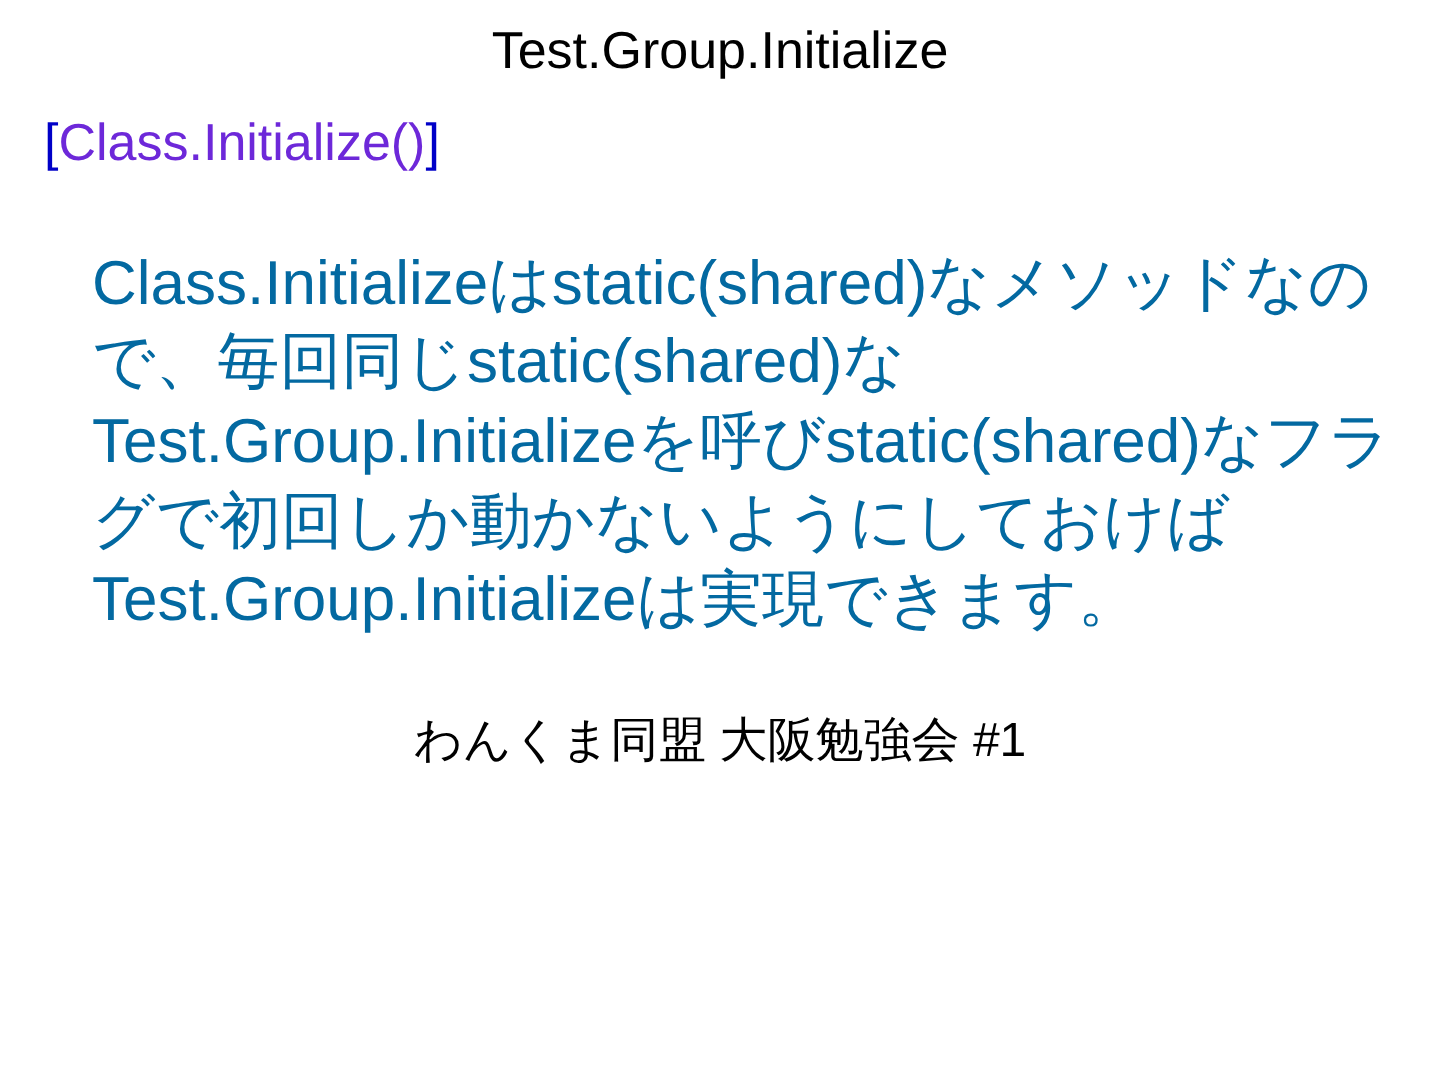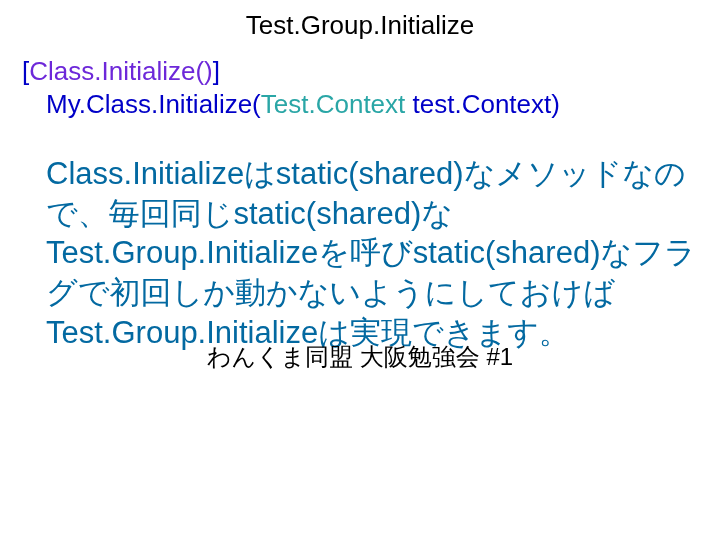--- a/index.html
+++ b/index.html
@@ -29,21 +29,21 @@
   .gap { height: 34px; }
   .exp {
     font-size: 31px;
     line-height: 1.28;
     color: #0369a1;
     padding-left: 24px;
     letter-spacing: 0;
   }
   .footer {
     position: absolute;
-    left: 0; right: 0; bottom: 33px;
+    left: 0; right: 0; bottom: 20px;
     height: 48px;
     display: flex;
     align-items: center;
   }
   .logo {
     position: absolute;
     left: 24px;
     bottom: 18px;
     display: flex;
     align-items: center;
@@ -82,23 +82,20 @@
 <body>
 
 <div class="slide">
 
   <div class="title">Test.Group.Initialize</div>
 
   <div class="body">
     <div>
       <span class="sig">[</span><span class="attr">Class.Initialize()</span><span class="sig">]</span>
     </div>
-    <div class="indent">
-      <span class="sig">My.Class.Initialize(</span><span class="typ">Test.Context</span><span class="sig"> test.Context)</span>
-    </div>
   </div>
 
   <div class="gap"></div>
 
   <div class="exp">Class.Initializeはstatic(shared)なメソッドなので、毎回同じstatic(shared)なTest.Group.Initializeを呼びstatic(shared)なフラグで初回しか動かないようにしておけばTest.Group.Initializeは実現できます。</div>
 
   <div class="footer">
     <div class="footer-title">わんくま同盟 大阪勉強会 #1</div>
   </div>
 

